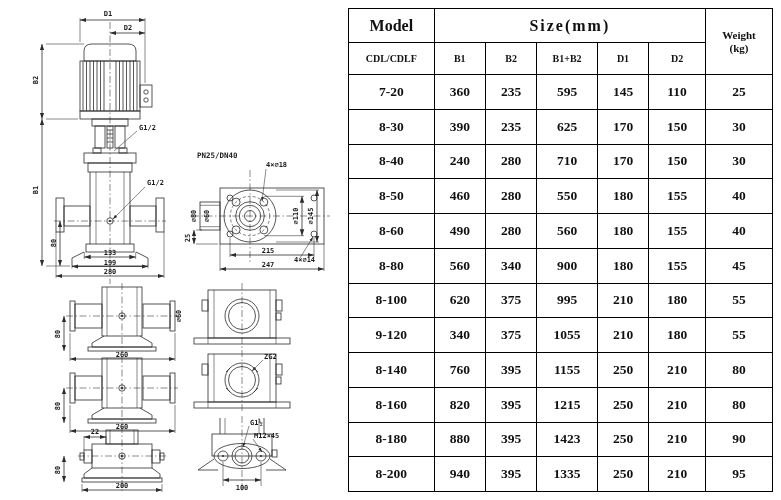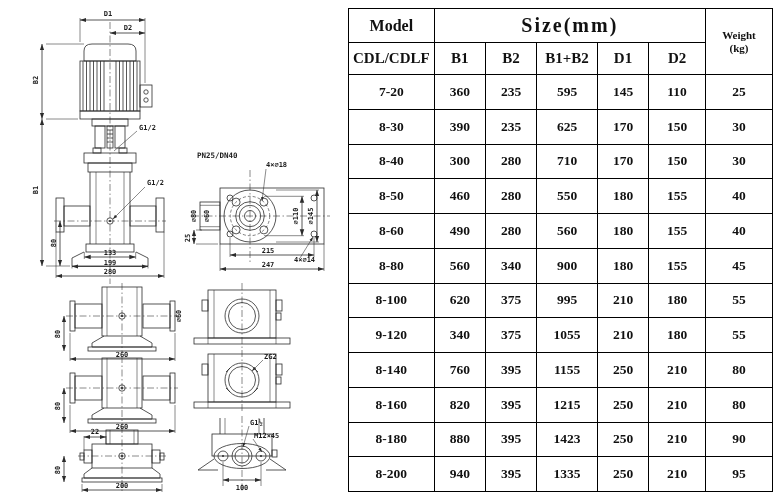--- a/index.html
+++ b/index.html
@@ -15,23 +15,23 @@
   .dash{stroke-dasharray:3 2;stroke-width:0.6;}
   .dl{font-family:"DejaVu Sans Mono",monospace;font-size:7px;font-weight:bold;fill:#1c1c1c;stroke:none;}
   .dl2{font-family:"DejaVu Sans Mono",monospace;font-size:7.5px;font-weight:bold;fill:#1c1c1c;stroke:none;}
   .table-wrap{position:absolute;left:348px;top:8px;width:425px;height:484px;}
   table{width:100%;height:100%;border-collapse:collapse;table-layout:fixed;}
   th,td{border:1px solid #000;text-align:center;vertical-align:middle;font-weight:bold;padding:0;color:#111;}
   table{border:1.5px solid #000;}
   thead tr:first-child{height:34px;}
   thead tr:last-child{height:32px;}
   .model-h{font-size:16px;}
-  .size-h{font-size:20px;letter-spacing:2px;}
+  .size-h{font-size:16px;letter-spacing:2px;}
   .weight-h{font-size:11px;line-height:1.15;text-align:center;}
-  thead tr:last-child th{font-size:15px;}
+  thead tr:last-child th{font-size:10px;}
   tbody td{font-size:13.5px;}
 </style>
 </head>
 <body>
 
 <svg class="drawing" width="348" height="500" viewBox="0 0 348 500">
   <defs>
     <marker id="arr" markerWidth="9" markerHeight="8" refX="8" refY="4" orient="auto-start-reverse">
       <path d="M0,1.2 L8,4 L0,6.8 Z" class="fill"></path>
     </marker>
@@ -374,21 +374,21 @@
     <td>8-30</td>
     <td>390</td>
     <td>235</td>
     <td>625</td>
     <td>170</td>
     <td>150</td>
     <td>30</td>
   </tr>
         <tr>
     <td>8-40</td>
-    <td>300</td>
+    <td>240</td>
     <td>280</td>
     <td>710</td>
     <td>170</td>
     <td>150</td>
     <td>30</td>
   </tr>
         <tr>
     <td>8-50</td>
     <td>460</td>
     <td>280</td>

